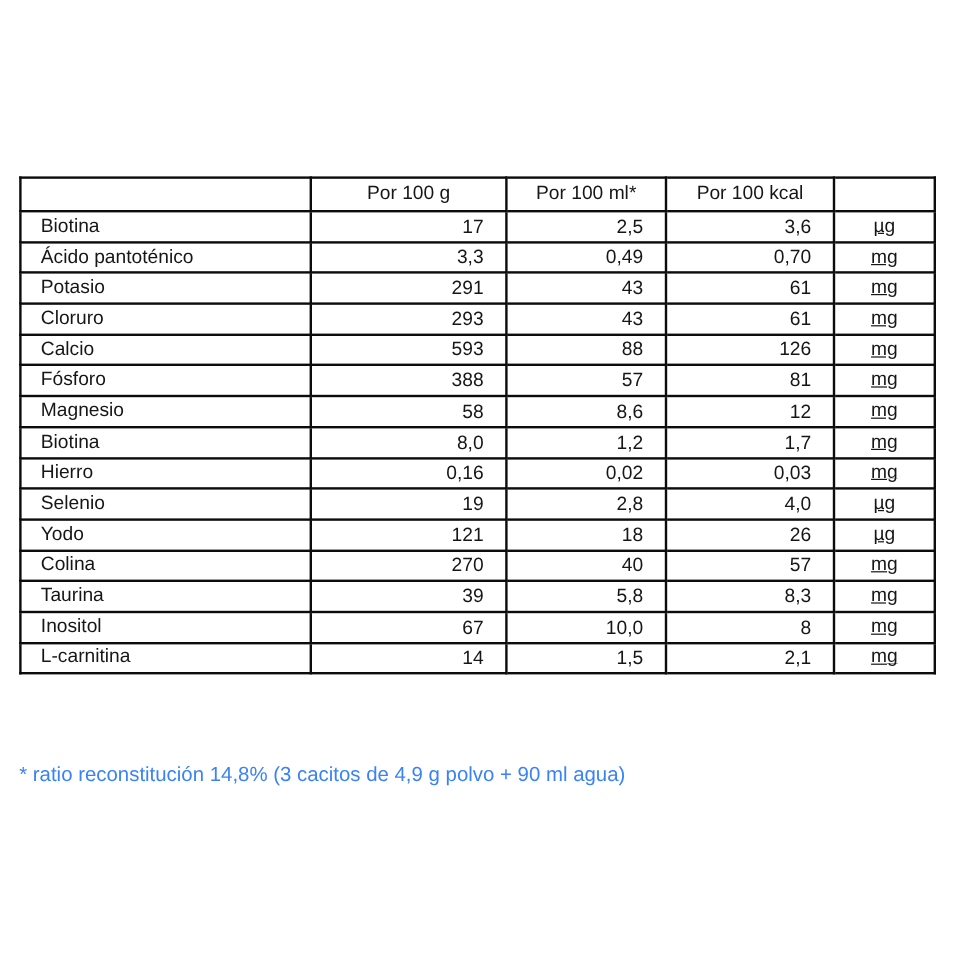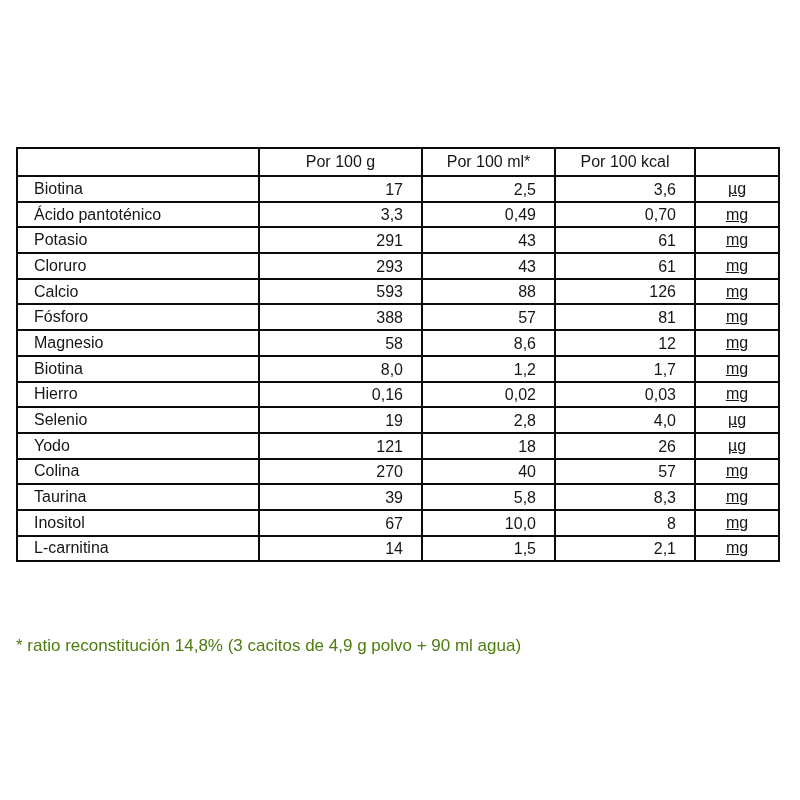--- a/index.html
+++ b/index.html
@@ -50,21 +50,21 @@
   }
   td.unit {
     text-align: center;
     vertical-align: middle;
     text-decoration: underline;
   }
   .footnote {
     position: absolute;
     left: 16px; top: 636px;
     font-size: 17px;
-    color: #4d7c0f;
+    color: #3b82f6;
   }
 </style>
 </head>
 <body>
 
 <div class="page">
 
   <table class="nutrition">
     <colgroup>
       <col style="width:242px">

